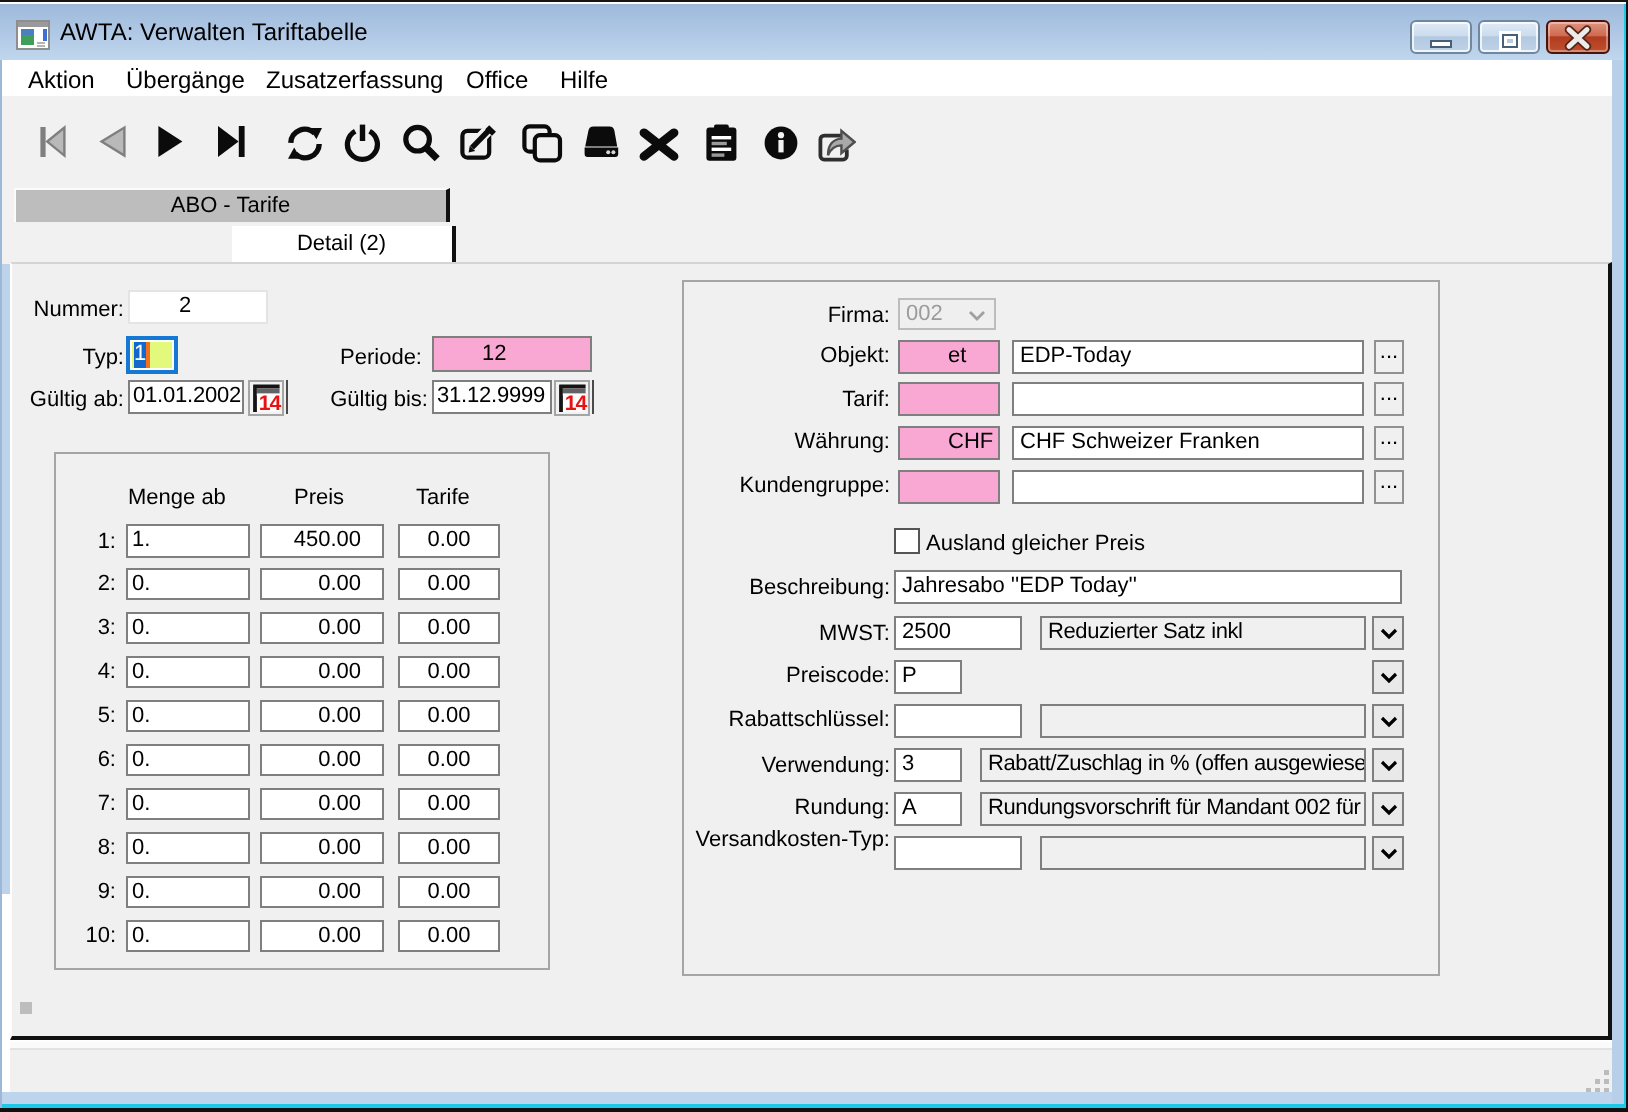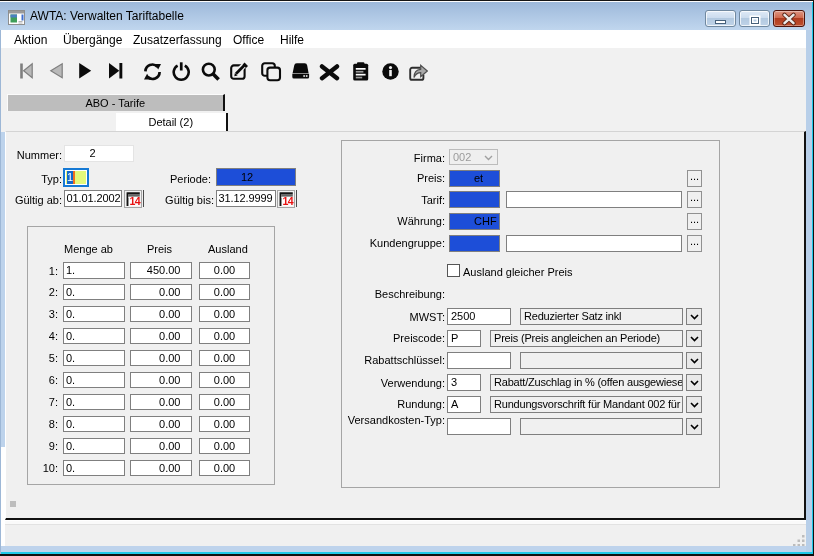--- a/index.html
+++ b/index.html
@@ -1,19 +1,19 @@
 <!DOCTYPE html>
 <html><head><meta charset="utf-8"><style>
 * { margin:0; padding:0; box-sizing:border-box; }
 body { font-family:"Liberation Sans", sans-serif; width:814px; height:556px; overflow:hidden; }
 #win { position:relative; width:814px; height:447px; background:#bdd3ec; }
 .lbl { position:absolute; font-size:11px; color:#000; white-space:nowrap; }
 .inp { position:absolute; height:17px; background:#fff; border:1px solid #7f7f7f; font-size:11px; line-height:15px; padding:0 0 0 3px; white-space:nowrap; overflow:hidden; color:#000; }
 .tr { text-align:right; padding:0 4px 0 0; }
-.grn { background:#1d4ed8;padding-left:24px; }
+.grn { background:#f9a8d4;padding-left:24px; }
 .cmb { background:#f0f0f0; letter-spacing:-0.2px; }
 .dots { position:absolute; width:15px; height:17px; background:#f0f0f0; border:1px solid #919191; font-size:11px; line-height:11px; text-align:center; }
 .vbtn { position:absolute; width:16px; height:17px; background:#e9e9e9; border:1px solid #7f7f7f; }
 .cal { position:absolute; width:18px; height:18px; background:#f2f2f2; border:1px solid #a5a5a5; }
 .gb { position:absolute; border:1px solid #a5a5a5; }
 .mi { position:absolute; top:3px; font-size:12px; color:#000; }
 </style></head><body>
 <div id="win">
 
   <div style="position:absolute;left:0;top:0;width:814px;height:30px;background:linear-gradient(#9bb7d9,#c0d6ee)"></div>
@@ -155,21 +155,21 @@
         <rect x="3.4" y="3.1" width="11.4" height="2.7" fill="#636363"></rect>
         <rect x="3.4" y="5.8" width="11.4" height="1" fill="#fff"></rect>
         <text x="4.4" y="14" font-family="Liberation Sans" font-size="10.6" font-weight="bold" fill="#e81212" style="letter-spacing:-0.5px">14</text>
       </svg>
     </div>
   <div style="position:absolute;left:296px;top:190px;width:1px;height:17px;background:#4a4a4a"></div>
 
   <div class="gb" style="left:27px;top:226px;width:248px;height:259px"></div>
   <div class="lbl" style="left:64px;top:242.5px">Menge ab</div>
   <div class="lbl" style="left:147px;top:242.5px">Preis</div>
-  <div class="lbl" style="left:208px;top:242.5px">Ausland</div>
+  <div class="lbl" style="left:208px;top:242.5px">Tarife</div>
 <div class="lbl" style="right:756px;top:264.5px">1:</div>
 <div class="inp" style="left:63px;top:262.0px;width:62px;height:16.5px;padding-left:2px">1.</div>
 <div class="inp tr" style="left:129.5px;top:262.0px;width:62px;height:16.5px;padding-right:10px">450.00</div>
 <div class="inp" style="left:199px;top:262.0px;width:51px;height:16.5px;text-align:center;padding:0">0.00</div>
 <div class="lbl" style="right:756px;top:286.45px">2:</div>
 <div class="inp" style="left:63px;top:283.95px;width:62px;height:16.5px;padding-left:2px">0.</div>
 <div class="inp tr" style="left:129.5px;top:283.95px;width:62px;height:16.5px;padding-right:10px">0.00</div>
 <div class="inp" style="left:199px;top:283.95px;width:51px;height:16.5px;text-align:center;padding:0">0.00</div>
 <div class="lbl" style="right:756px;top:308.4px">3:</div>
 <div class="inp" style="left:63px;top:305.9px;width:62px;height:16.5px;padding-left:2px">0.</div>
@@ -204,49 +204,51 @@
 <div class="inp tr" style="left:129.5px;top:459.54999999999995px;width:62px;height:16.5px;padding-right:10px">0.00</div>
 <div class="inp" style="left:199px;top:459.54999999999995px;width:51px;height:16.5px;text-align:center;padding:0">0.00</div>
 
   <div class="gb" style="left:341px;top:140px;width:379px;height:348px"></div>
   <div class="lbl" style="right:369px;top:151.5px">Firma:</div>
   <div style="position:absolute;left:449px;top:148.5px;width:49px;height:16.5px;background:#efefef;border:1px solid #bcbcbc;font-size:11px;line-height:14px;padding-left:3px;color:#9b9b9b">002
     <svg width="9" height="6" viewBox="0 0 9 6" style="position:absolute;right:4px;top:5px">
         <path d="M1 1 L4.5 4.5 L8 1" stroke="#a0a0a0" stroke-width="1.4" fill="none"></path>
       </svg>
   </div>
-<div class="lbl" style="right:369px;top:172.1px">Preis:</div>
+<div class="lbl" style="right:369px;top:172.1px">Objekt:</div>
 <div class="inp grn" style="left:449px;top:169.6px;width:51px">et</div>
+<div class="inp" style="left:506px;top:169.6px;width:176px">EDP-Today</div>
 <div class="dots" style="left:687px;top:169.6px">...</div>
 <div class="lbl" style="right:369px;top:193.8px">Tarif:</div>
 <div class="inp grn" style="left:449px;top:191.3px;width:51px"></div>
 <div class="inp" style="left:506px;top:191.3px;width:176px"></div>
 <div class="dots" style="left:687px;top:191.3px">...</div>
 <div class="lbl" style="right:369px;top:215.2px">Währung:</div>
 <div class="inp grn" style="left:449px;top:212.7px;width:51px">CHF</div>
+<div class="inp" style="left:506px;top:212.7px;width:176px">CHF Schweizer Franken</div>
 <div class="dots" style="left:687px;top:212.7px">...</div>
 <div class="lbl" style="right:369px;top:237.2px">Kundengruppe:</div>
 <div class="inp grn" style="left:449px;top:234.7px;width:51px"></div>
 <div class="inp" style="left:506px;top:234.7px;width:176px"></div>
 <div class="dots" style="left:687px;top:234.7px">...</div>
 
   <div style="position:absolute;left:446.5px;top:264px;width:13px;height:13px;background:#fff;border:1px solid #555"></div>
   <div class="lbl" style="left:463px;top:265.5px">Ausland gleicher Preis</div>
   <div class="lbl" style="right:369px;top:288px">Beschreibung:</div>
+  <div class="inp" style="left:447px;top:284.5px;width:254px">Jahresabo ''EDP Today''</div>
 <div class="lbl" style="right:369px;top:310.6px">MWST:</div>
 <div class="inp" style="left:447px;top:308.1px;width:64px">2500</div>
 <div class="inp cmb" style="left:520px;top:308.1px;width:163px">Reduzierter Satz inkl</div>
 <div class="vbtn" style="left:686px;top:308.1px">
       <svg width="9" height="6" viewBox="0 0 9 6" style="position:absolute;left:3px;top:5px">
         <path d="M1 1 L4.5 4.5 L8 1" stroke="#000" stroke-width="1.6" fill="none"></path>
       </svg>
     </div>
 <div class="lbl" style="right:369px;top:332.4px">Preiscode:</div>
 <div class="inp" style="left:447px;top:329.9px;width:34px">P</div>
-<div class="inp cmb" style="left:490px;top:329.9px;width:193px">Preis (Preis angleichen an Periode)</div>
 <div class="vbtn" style="left:686px;top:329.9px">
       <svg width="9" height="6" viewBox="0 0 9 6" style="position:absolute;left:3px;top:5px">
         <path d="M1 1 L4.5 4.5 L8 1" stroke="#000" stroke-width="1.6" fill="none"></path>
       </svg>
     </div>
 <div class="lbl" style="right:369px;top:354.4px">Rabattschlüssel:</div>
 <div class="inp" style="left:447px;top:351.9px;width:64px"></div>
 <div class="inp cmb" style="left:520px;top:351.9px;width:163px"></div>
 <div class="vbtn" style="left:686px;top:351.9px">
       <svg width="9" height="6" viewBox="0 0 9 6" style="position:absolute;left:3px;top:5px">

